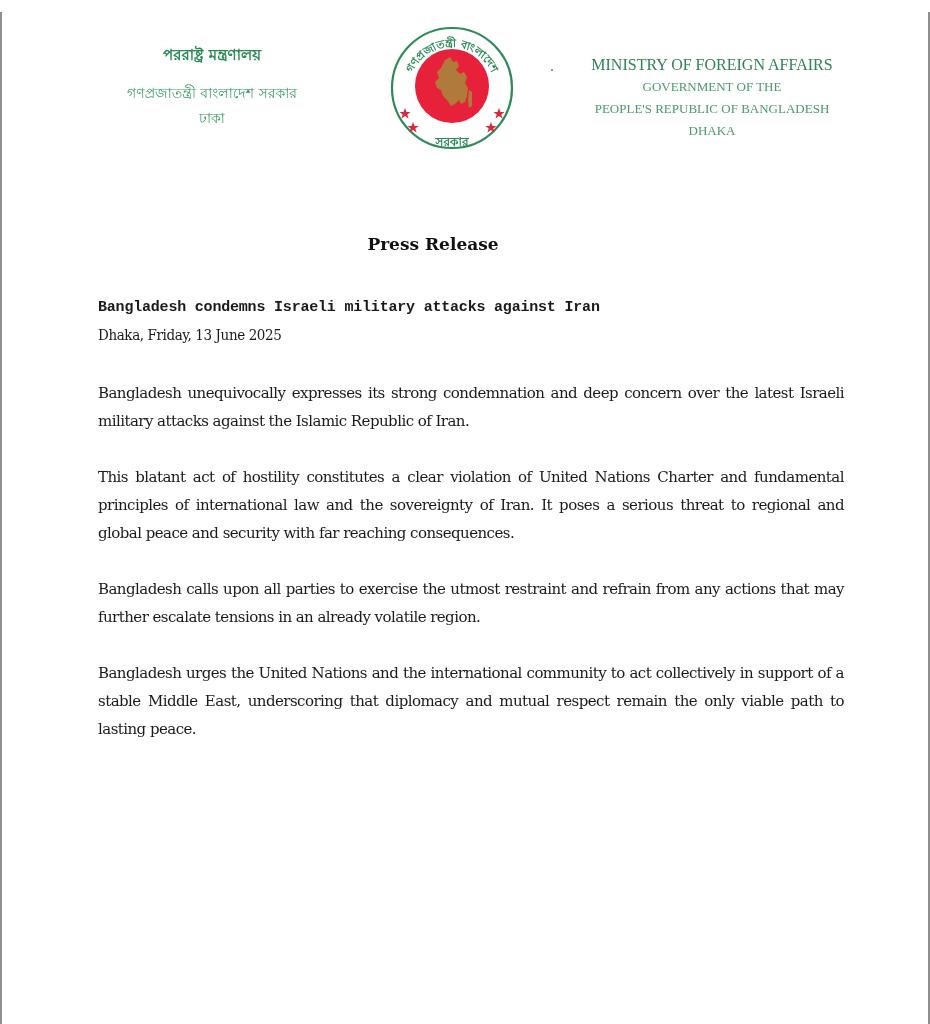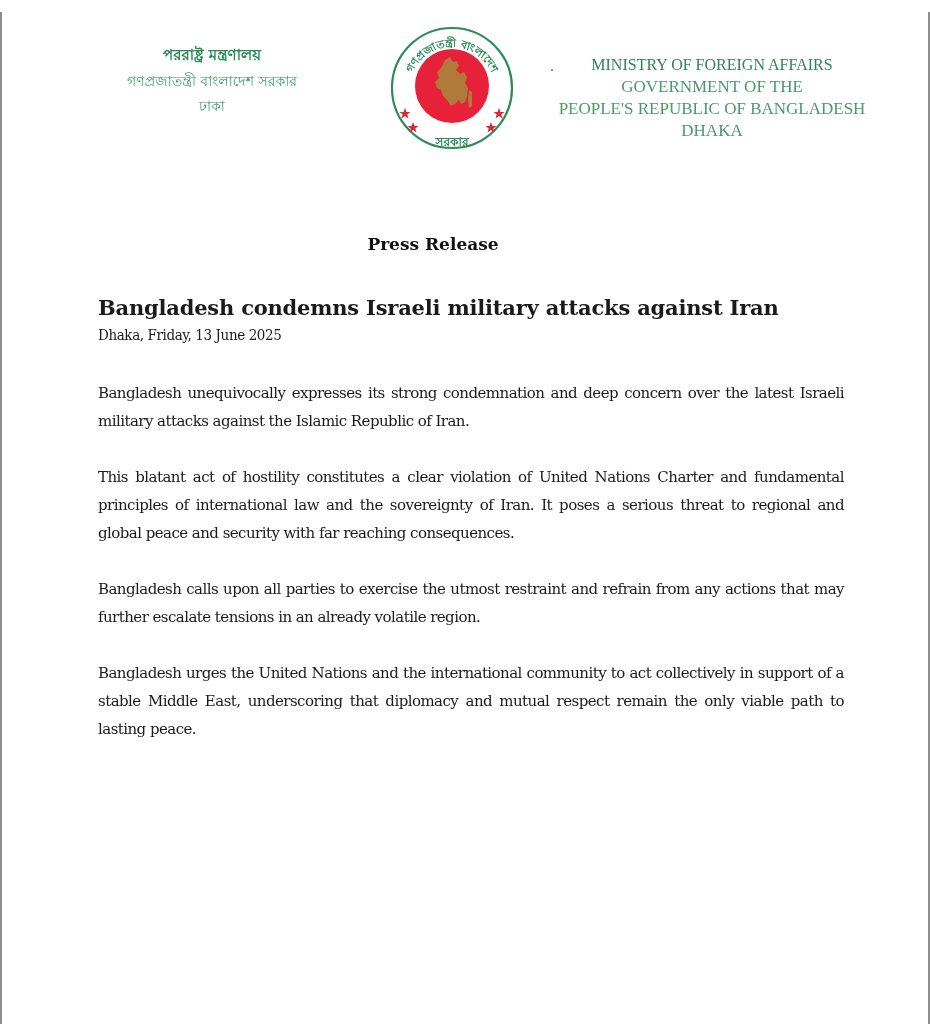--- a/index.html
+++ b/index.html
@@ -11,40 +11,40 @@
       border-right: 2px solid #8e8e8e;
       box-sizing: border-box;
     }
     .letterhead { position: absolute; left: 0; top: 0; width: 930px; height: 160px; }
     .bn-block {
       position: absolute; left: 80px; top: 30px; width: 260px;
       text-align: center; color: #2e8b57;
       font-family: "DejaVu Sans", sans-serif;
     }
     .bn-block .l1 { font-size: 15px; font-weight: bold; line-height: 26px; color: #2a8a55; }
-    .bn-block .l2 { font-size: 14px; line-height: 26px; color: #3a9a65; }
+    .bn-block .l2 { font-size: 14px; line-height: 26px; color: #3a9a65; margin-top: 12px; }
     .bn-block .l3 { font-size: 14px; line-height: 24px; color: #3a9a65; }
     .emblem { position: absolute; left: 385px; top: 8px; width: 130px; height: 140px; }
     .en-block {
       position: absolute; left: 555px; top: 42px; width: 310px;
       text-align: center; color: #3d8f5f;
       font-family: "Liberation Serif", serif;
     }
     .en-block .l1 { font-size: 16px; font-weight: normal; line-height: 22px; color: #2f8455; }
-    .en-block .l2, .en-block .l3, .en-block .l4 { font-size: 17px; line-height: 22px; color: #4a9a6a; }
+    .en-block .l2, .en-block .l3, .en-block .l4 { font-size: 13px; line-height: 22px; color: #4a9a6a; }
     .dot { position: absolute; left: 549px; top: 57px; width: 2px; height: 2px; background: #777; border-radius: 1px; }
     .title {
       position: absolute; left: 0; top: 222px; width: 862px; text-align: center;
       font-family: "DejaVu Serif", serif; font-weight: bold; font-size: 17px; color: #111;
     }
     .content {
       position: absolute; left: 96px; top: 283px; width: 746px;
       font-family: "DejaVu Serif", serif; color: #1a1a1a;
     }
-    .headline { font-weight: bold; font-size: 21px; line-height: 26px; letter-spacing: -0.2px; }
+    .headline { font-weight: bold; font-size: 15px; line-height: 26px; letter-spacing: -0.2px; font-family: Liberation Mono, monospace; }
     .dateline { font-size: 15px; line-height: 28px; letter-spacing: -0.4px; font-stretch: condensed; }
     .para {
       font-size: 15px; line-height: 28px; text-align: justify;
       margin-top: 28px; letter-spacing: -0.55px;
     }
     .para.first { margin-top: 30px; }
   </style>
 </head>
 <body>
 

